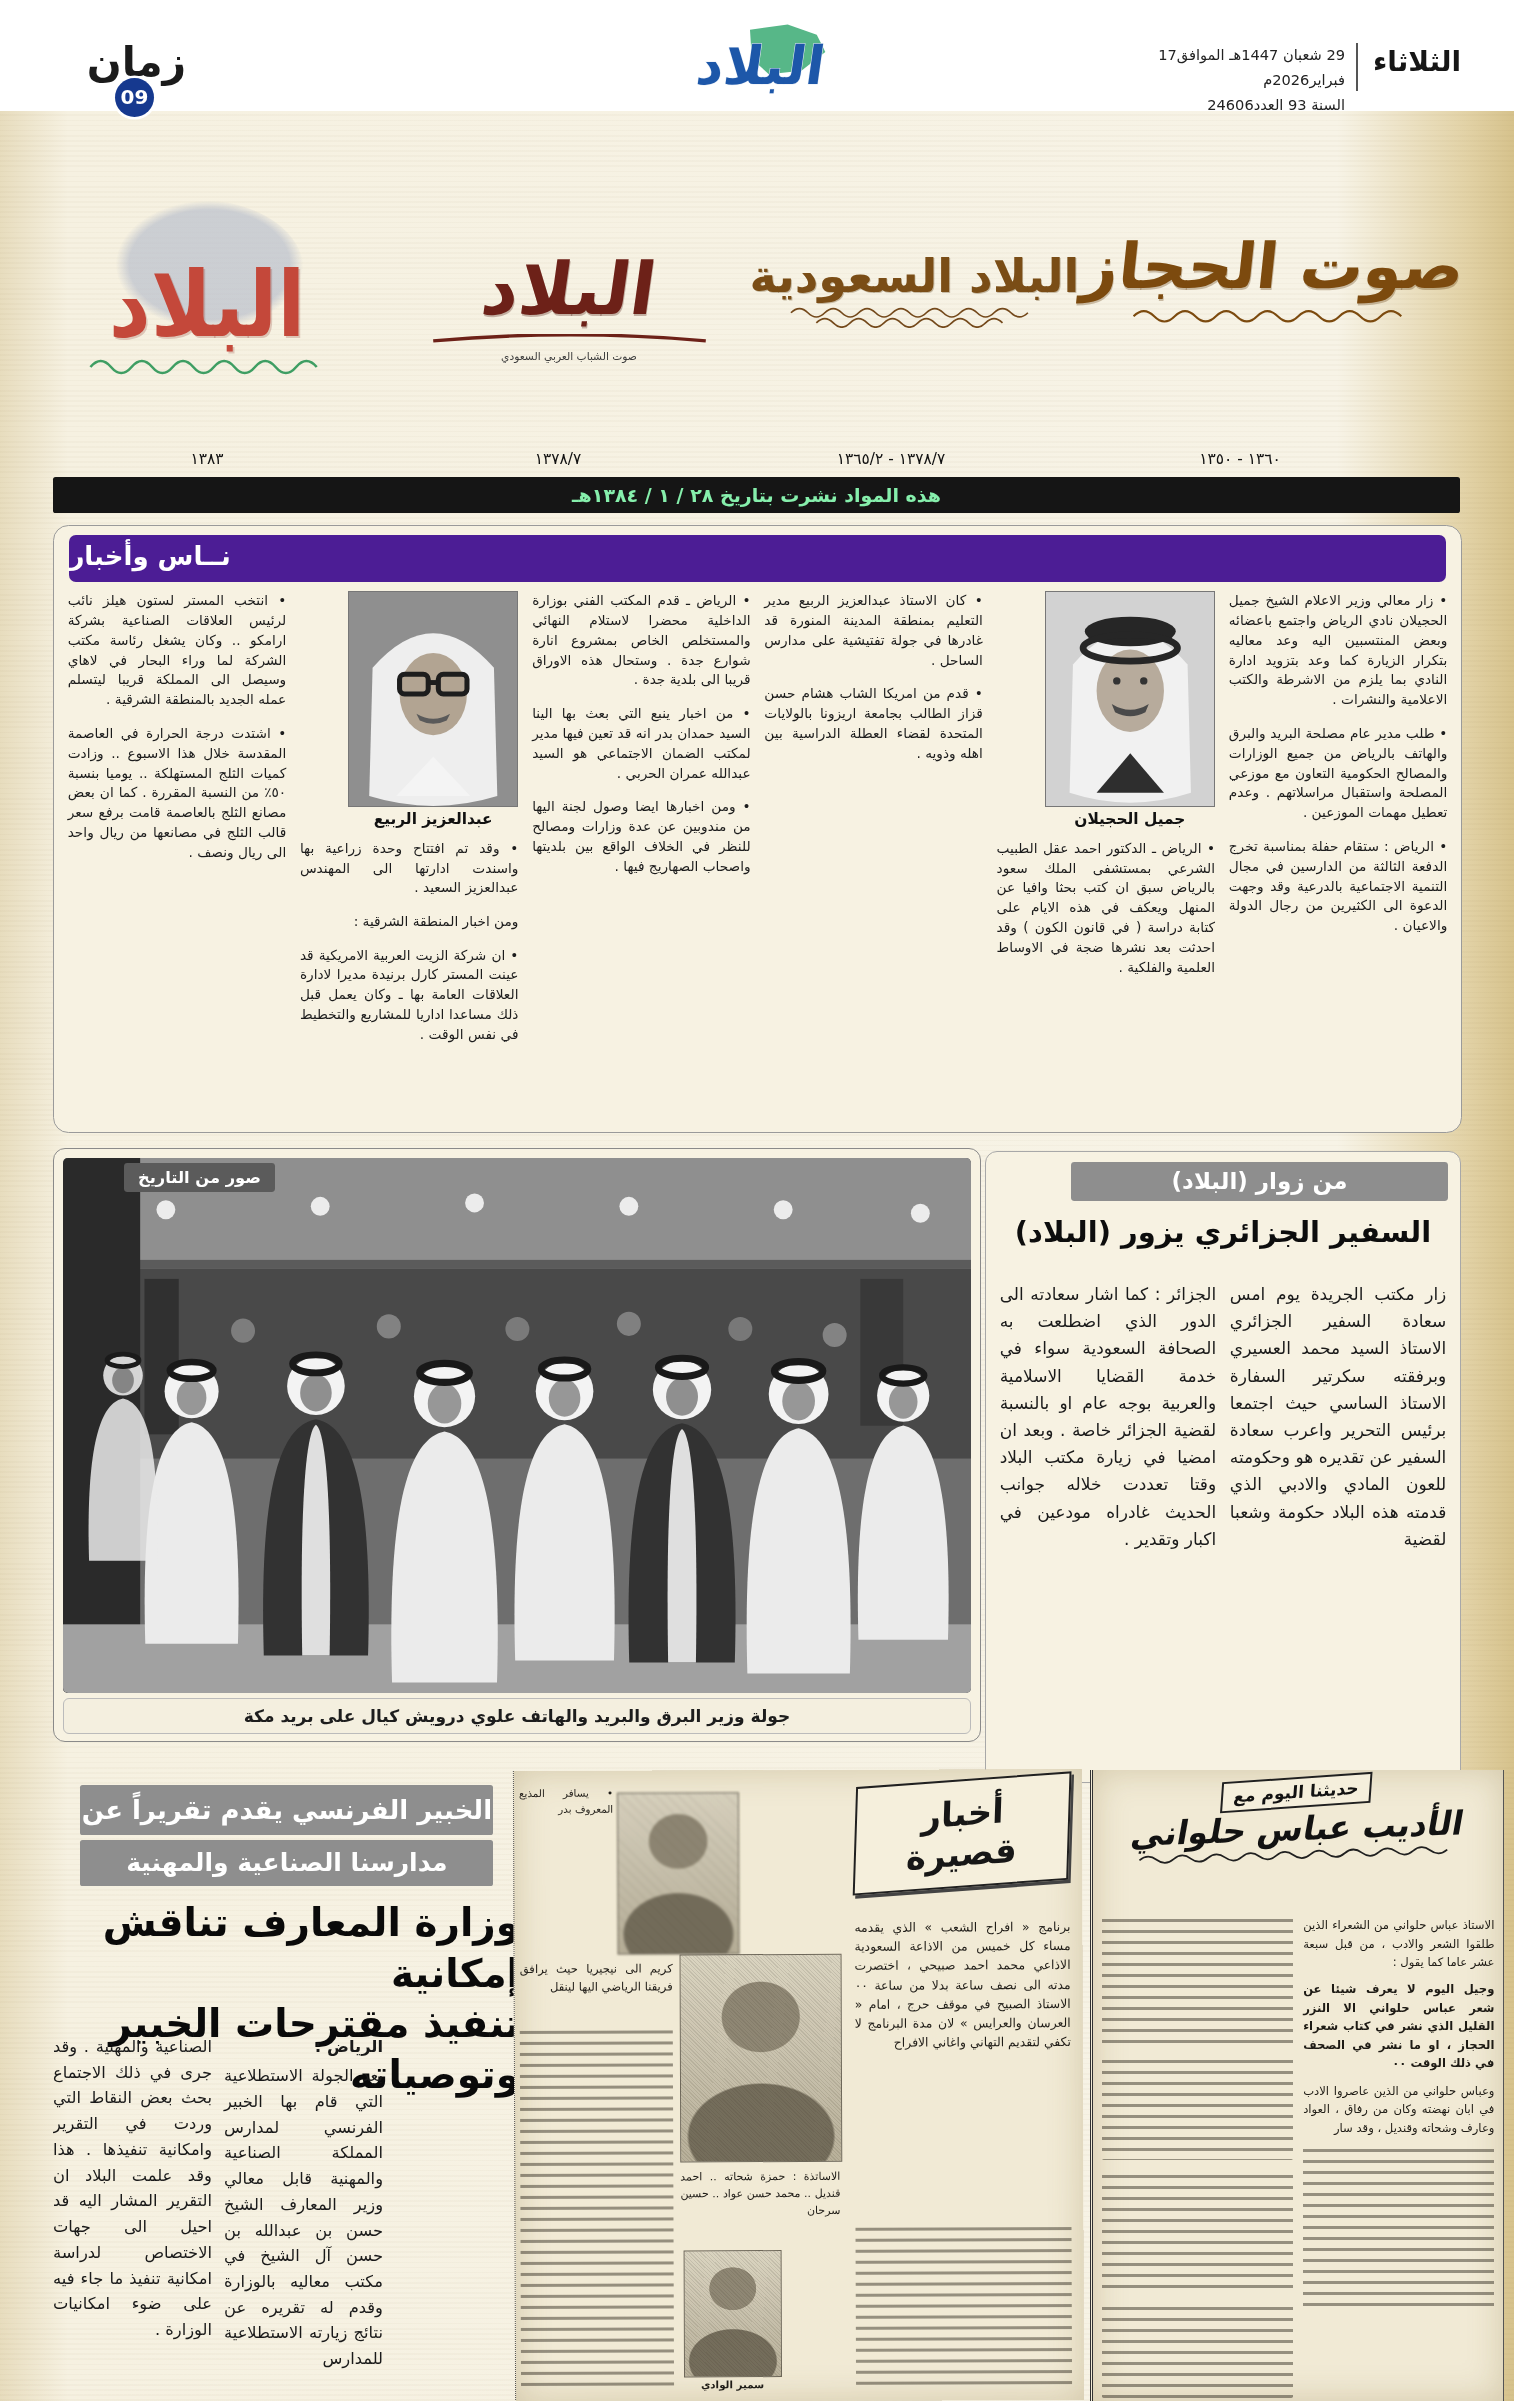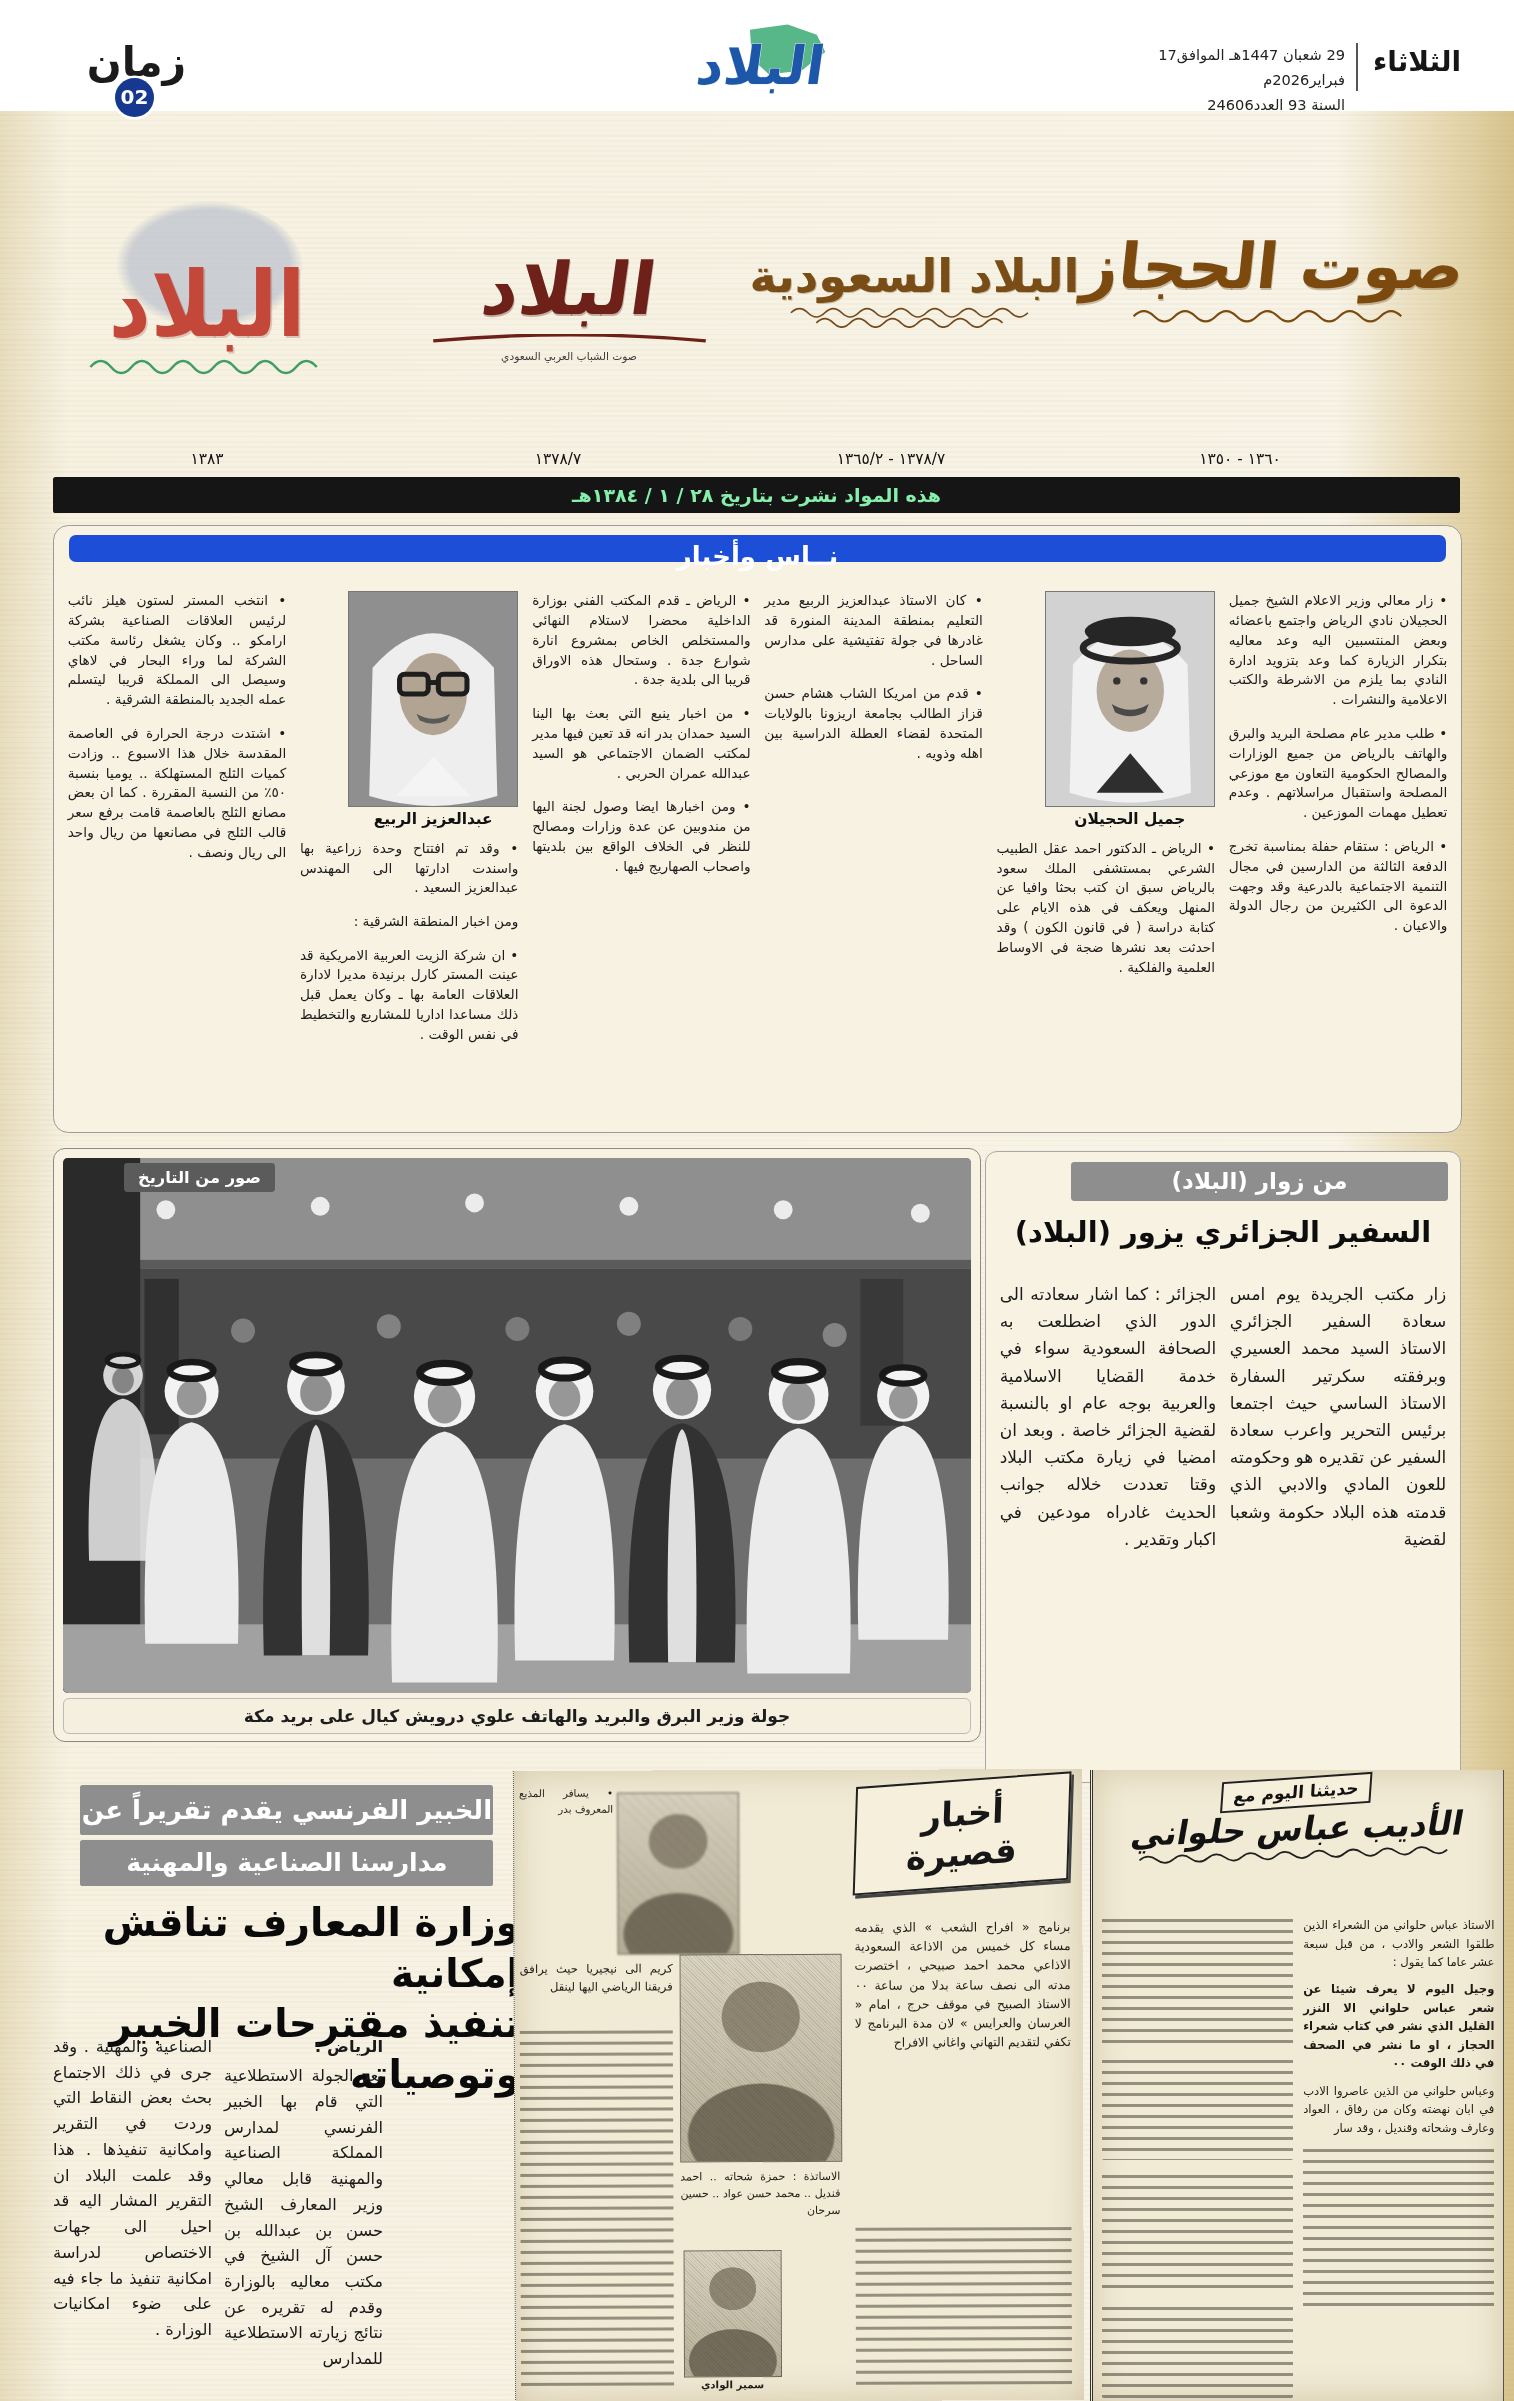--- a/index.html
+++ b/index.html
@@ -35,22 +35,22 @@
   #m4 .mt{font-size:63px;color:#7c4a0e;transform:skewX(-6deg);text-shadow:0.9px 1.7px 0 rgba(95,55,10,.3);}
   .msub{font-size:10.7px;color:#3c3c3c;margin-top:3.4px;}
   .squig{display:block;margin:3.4px auto 0;}
   .mdate{position:absolute;top:450px;width:172px;text-align:center;font-size:15.4px;color:#111;}
   
   .pubbar{position:absolute;left:54px;top:477px;width:1407px;height:36px;background:#151515;border-radius:2.6px;
      color:#86efac;font-size:19px;font-weight:bold;text-align:center;line-height:36px;}
   
   .newsbox{position:absolute;left:54px;top:525px;width:1407px;height:606px;background:#f7f2e2;
      border:1.7px solid #9a9a9a;border-radius:15.4px;}
-  .newsbar{position:absolute;left:15.4px;right:15.4px;top:8.6px;height:27px;background:#1d4ed8;border-radius:6.9px;
-     color:#fff;font-size:26px;font-weight:bold;text-align:center;line-height:43px;}
+  .newsbar{position:absolute;left:15.4px;right:15.4px;top:8.6px;height:47px;background:#4c1d95;border-radius:6.9px;
+     color:#fff;font-size:26px;font-weight:bold;text-align:left;line-height:43px;}
   .ncols{position:absolute;left:13.7px;right:13.7px;top:65px;bottom:12px;display:flex;gap:13.7px;direction:rtl;}
   .ncol{flex:1;min-width:0;}
   .nitem{margin:0 0 13.7px;font-size:13.7px;line-height:1.45;text-align:justify;color:#1c1c1c;}
   .nphoto{margin:0 0 10.3px;padding-left:48px;}
   .nphoto .pimg{height:214px;border:0.9px solid #777;background:#cfcfcf;overflow:hidden;}
   .nphoto figcaption{font-size:15.4px;font-weight:bold;text-align:center;color:#111;margin-top:3.4px;}
   
   .histbox{position:absolute;left:54px;top:1148px;width:926px;height:592px;background:#f7f2e2;
      border:1.7px solid #8a8a8a;border-radius:12px;}
   .histimg{position:absolute;left:8.6px;right:8.6px;top:8.6px;bottom:48px;background:#6e6e6e;overflow:hidden;border-radius:5.1px;
@@ -120,21 +120,21 @@
       <svg width="214" height="79" viewBox="0 0 250 92">
         <path d="M118,10 L162,4 L196,16 L206,36 L178,58 L140,62 L120,44 Z" fill="#57b788"></path>
         <g transform="skewX(-8)">
           <text x="138" y="74" text-anchor="middle" font-family="DejaVu Sans" font-size="62" font-weight="bold" fill="#1d57a9" stroke="#e8eef6" stroke-width="1.2" paint-order="stroke">البلاد</text>
         </g>
       </svg>
     </div>
     <div class="zaman">زمان</div>
   </div>
   <div class="blue-rule"></div>
-  <div class="page-badge">02</div>
+  <div class="page-badge">09</div>
 
   <div id="scan"></div>
 
   <div class="mast" id="m1">
     <div class="mt">البلاد</div>
     <svg class="squig" width="240" height="20.6" viewBox="0 0 280 24">
       <path d="M4,14 q12,-14 24,0 t24,0 t24,0 t24,0 t24,0 t24,0 t24,0 t24,0 t24,0 t24,0 t24,0" fill="none" stroke="#3f9e63" stroke-width="3"></path>
     </svg>
   </div>
   <div class="mast" id="m2">

